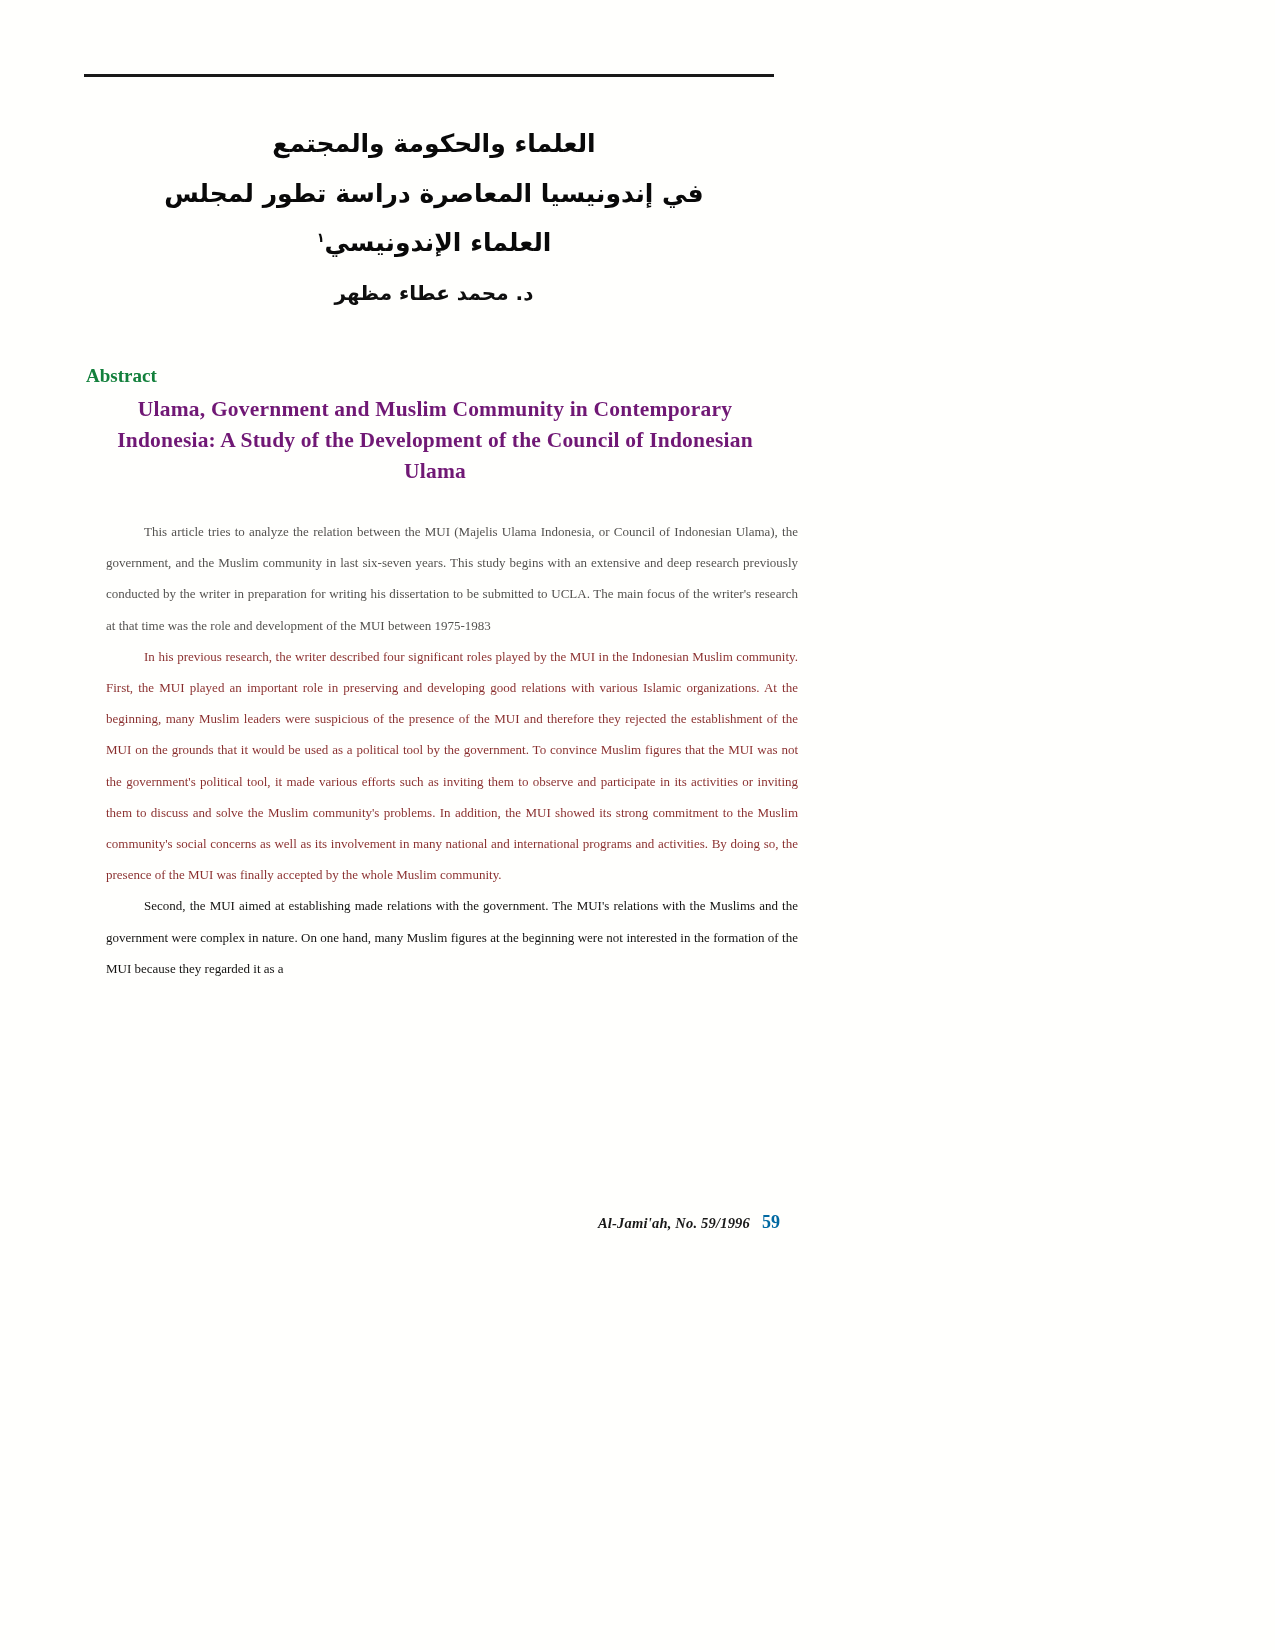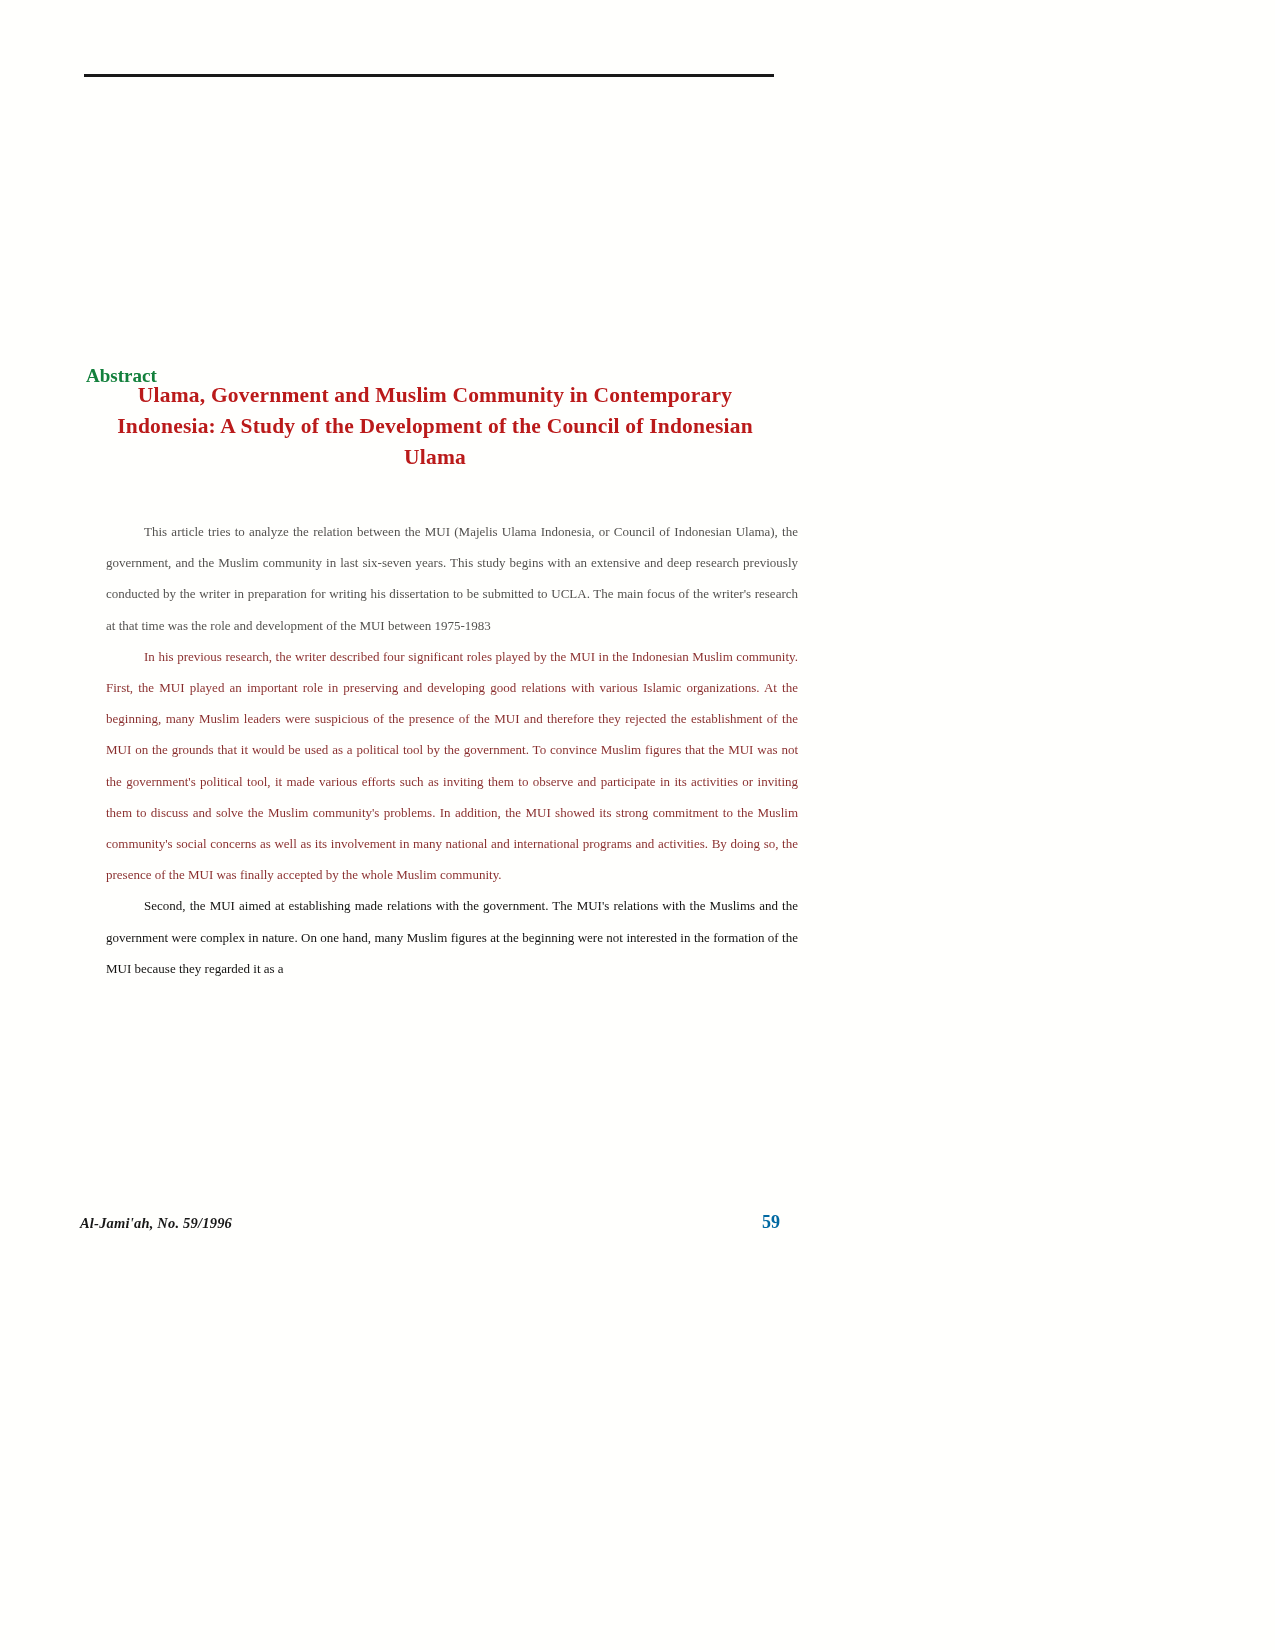--- a/index.html
+++ b/index.html
@@ -76,28 +76,28 @@
     left: 86px;
     top: 365px;
     font-family: "Liberation Serif", serif;
     font-weight: bold;
     font-size: 19px;
     color: #15803d;
   }
   .abstract-title {
     position: absolute;
     left: 110px;
-    top: 380px;
+    top: 394px;
     width: 650px;
     text-align: center;
     font-family: "Liberation Serif", serif;
     font-weight: bold;
     font-size: 21.5px;
     line-height: 1.45;
-    color: #b91c1c;
+    color: #701a75;
     letter-spacing: 0.2px;
   }
 
   
   .body-text {
     position: absolute;
     left: 86px;
     top: 516px;
     width: 692px;
     font-family: "Liberation Serif", serif;
@@ -118,21 +118,22 @@
   .fade-4 { color: #161514; }
 
   
   .footer {
     position: absolute;
     left: 80px;
     top: 1212px;
     width: 700px;
     display: flex;
     align-items: baseline;
-    justify-content: space-between;
+    justify-content: flex-end;
+    gap: 12px;
   }
   .footer-journal {
     font-family: "Liberation Serif", serif;
     font-style: italic;
     font-weight: bold;
     font-size: 14.5px;
     color: #1a1a1a;
     letter-spacing: 0.2px;
   }
   .footer-page {
@@ -143,20 +144,28 @@
   }
 </style>
 </head>
 <body>
 
 <div class="page">
   <div class="sheet"></div>
 
   <div class="top-rule"></div>
 
+  <div class="arabic-block">
+    <div class="arabic-line l1">العلماء والحكومة والمجتمع</div>
+    <div class="arabic-line l2">في إندونيسيا المعاصرة دراسة تطور لمجلس</div>
+    <div class="arabic-line l3">
+      <span>العلماء الإندونيسي</span><span class="arabic-footnote-mark">١</span>
+    </div>
+    <div class="arabic-author">د. محمد عطاء مظهر</div>
+  </div>
 
   <div class="abstract-label">Abstract</div>
   <div class="abstract-title">Ulama, Government and Muslim Community in Contemporary Indonesia: A Study of the Development of the Council of Indonesian Ulama</div>
 
   <div class="body-text">
     <p class="fade-1">This article tries to analyze the relation between the MUI (Majelis Ulama Indonesia, or Council of Indonesian Ulama), the government, and the Muslim community in last six-seven years. This study begins with an extensive and deep research previously conducted by the writer in preparation for writing his dissertation to be submitted to UCLA. The main focus of the writer's research at that time was the role and development of the MUI between 1975-1983</p>
     <p class="fade-2">In his previous research, the writer described four significant roles played by the MUI in the Indonesian Muslim community. First, the MUI played an important role in preserving and developing good relations with various Islamic organizations. At the beginning, many Muslim leaders were suspicious of the presence of the MUI and therefore they rejected the establishment of the MUI on the grounds that it would be used as a political tool by the government. To convince Muslim figures that the MUI was not the government's political tool, it made various efforts such as inviting them to observe and participate in its activities or inviting them to discuss and solve the Muslim community's problems. In addition, the MUI showed its strong commitment to the Muslim community's social concerns as well as its involvement in many national and international programs and activities. By doing so, the presence of the MUI was finally accepted by the whole Muslim community.</p>
     <p class="fade-4">Second, the MUI aimed at establishing made relations with the government. The MUI's relations with the Muslims and the government were complex in nature. On one hand, many Muslim figures at the beginning were not interested in the formation of the MUI because they regarded it as a</p>
   </div>
 

